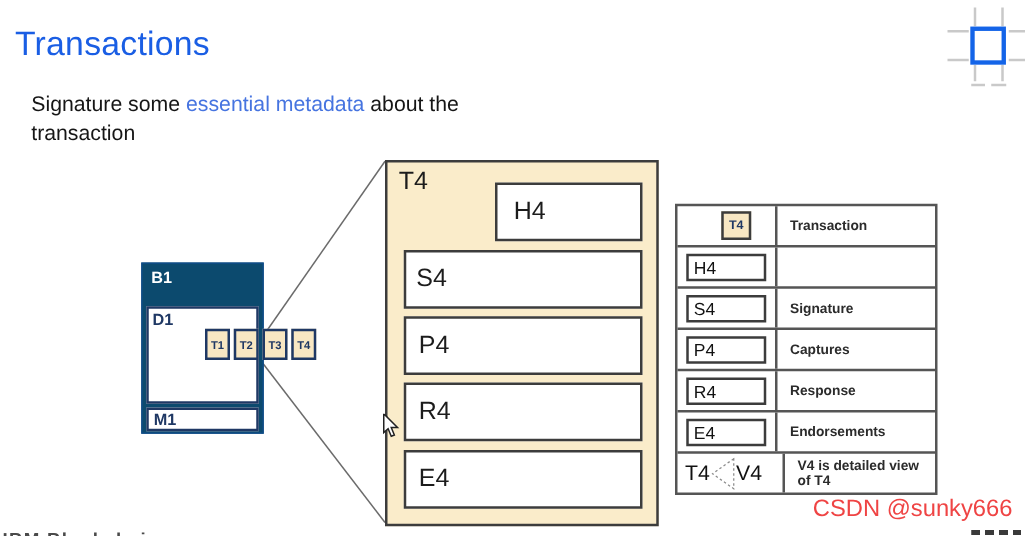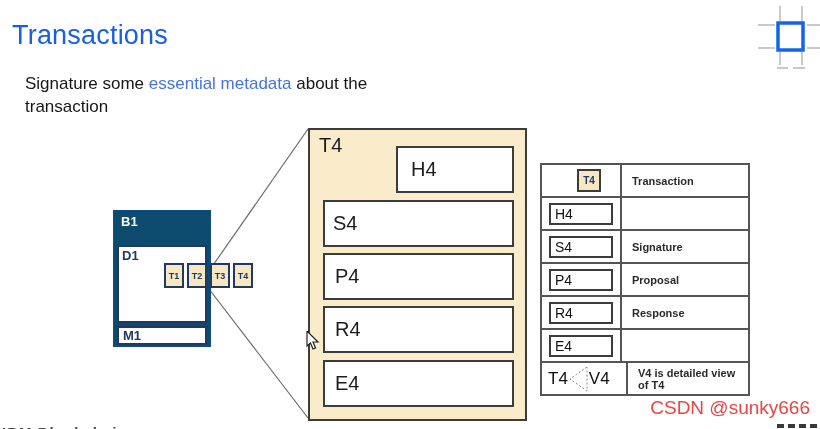--- a/index.html
+++ b/index.html
@@ -123,32 +123,33 @@
     <div class="lrow">
       <div class="lcell-sym">
           <div class="sym-box">S4</div>
         </div>
       <div class="lcell-desc">Signature</div>
     </div>
     <div class="lrow">
       <div class="lcell-sym">
           <div class="sym-box">P4</div>
         </div>
-      <div class="lcell-desc">Proposal</div>
+      <div class="lcell-desc">Captures</div>
     </div>
     <div class="lrow">
       <div class="lcell-sym">
           <div class="sym-box">R4</div>
         </div>
       <div class="lcell-desc">Response</div>
     </div>
     <div class="lrow">
       <div class="lcell-sym">
           <div class="sym-box">E4</div>
         </div>
+      <div class="lcell-desc">Endorsements</div>
     </div>
     <div class="lrow">
       <div class="lcell-sym rel-cell">
         <span>T4</span>
         <svg width="19" height="26" viewBox="0 0 19 26">
             <polygon points="18,1 1,13 18,25" fill="#ffffff" stroke="#8a8a8a" stroke-width="1" stroke-dasharray="2,2"></polygon>
           </svg>
         <span>V4</span>
       </div>
       <div class="lcell-desc">V4 is detailed view of  T4</div>

